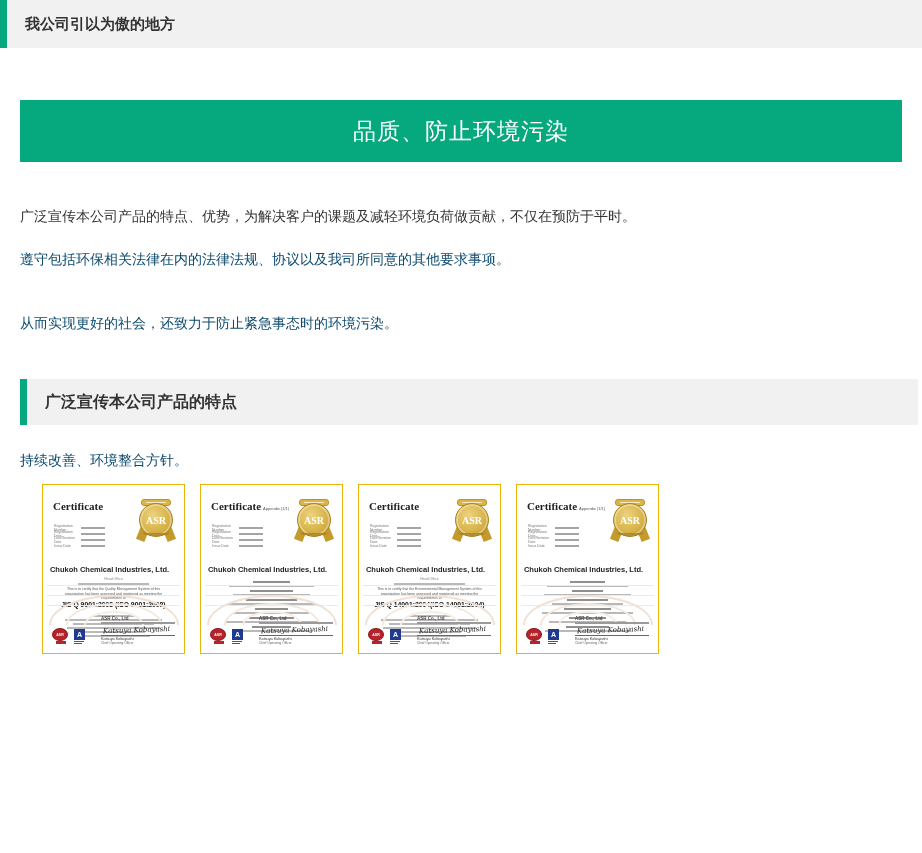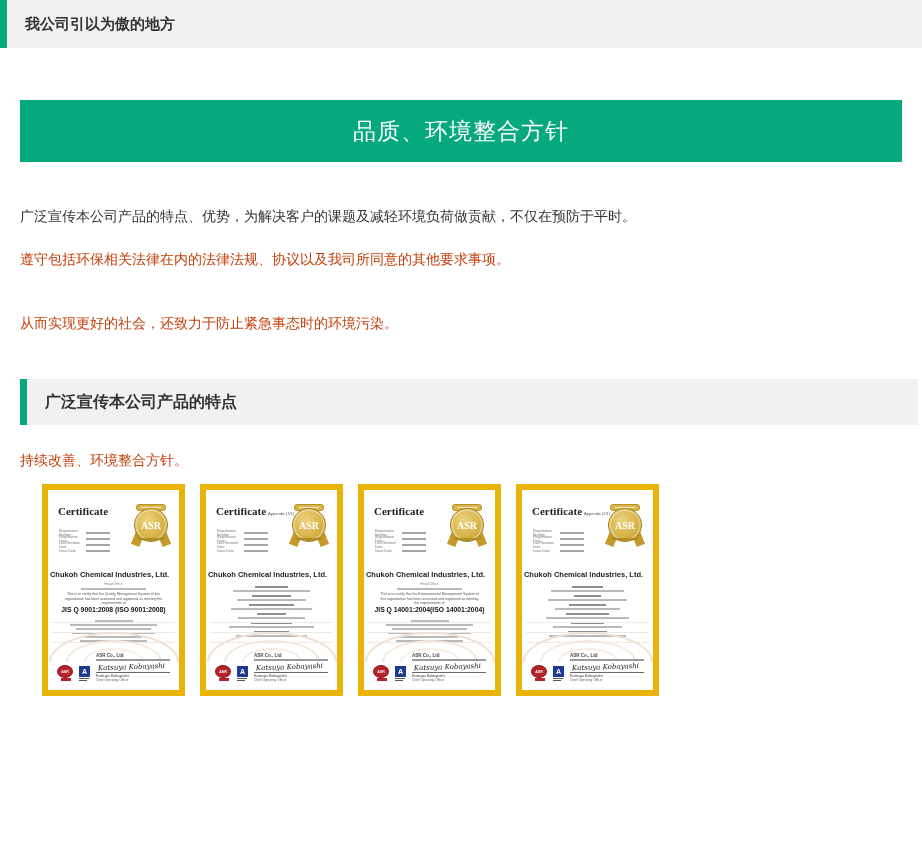--- a/index.html
+++ b/index.html
@@ -14,26 +14,26 @@
   
   .banner { margin:52px 20px 0 20px; height:62px; background:#06a87e;
             display:flex; align-items:center; justify-content:center; }
   .banner h2 { color:#fff; font-size:23px; font-weight:400; letter-spacing:1px; }
 
   .lead { margin:46px 20px 22px 20px; font-size:14px; line-height:16px; color:#333; }
 
   .section-bar { margin:0 4px 0 20px; height:46px; background:#f1f1f1; border-left:7px solid #06a87e;
                  display:flex; align-items:center; padding-left:18px; }
   .section-bar h3 { font-size:16px; font-weight:bold; color:#333; }
-  .section-body { margin:27px 20px 48px 20px; font-size:14px; line-height:16px; color:#c2410c; }
+  .section-body { margin:27px 20px 48px 20px; font-size:14px; line-height:16px; color:#0c4a6e; }
   .section-body.last { margin-bottom:16px; }
 
   
   .certs { margin-left:42px; display:flex; gap:15px; }
-  .cert { position:relative; width:143px; height:212px; background:#fff; border:6px solid #eab308;
+  .cert { position:relative; width:143px; height:170px; background:#fff; border:1px solid #eab308;
           overflow:hidden; cursor:pointer; }
 
   .cert-title { position:absolute; left:10px; top:15px; font-family:"Liberation Serif","DejaVu Serif",serif;
                 font-weight:bold; font-size:11px; color:#222; }
   .cert-appendix { font-family:"Liberation Sans",sans-serif; font-weight:normal; font-size:4px; color:#555; margin-left:2px; }
 
   
   .medal { position:absolute; right:10px; top:12px; width:36px; height:48px; }
   .medal .wing { position:absolute; left:3px; top:2px; width:30px; height:7px; background:#d9b54a;
                  border-radius:3px; border:1px solid #bb9226; }
@@ -104,21 +104,21 @@
   .sig-title { font-size:3.2px; color:#666; }
 </style>
 </head>
 <body>
 
 <header class="page-header">
   <h1>我公司引以为傲的地方</h1>
 </header>
 
 <div class="banner">
-  <h2>品质、环境整合方针</h2>
+  <h2>品质、防止环境污染</h2>
 </div>
 
 <p class="lead">广泛宣传本公司产品的特点、优势，为解决客户的课题及减轻环境负荷做贡献，不仅在预防于平时。</p>
 
 <section>
   <p class="section-body">遵守包括环保相关法律在内的法律法规、协议以及我司所同意的其他要求事项。</p>
 </section>
 
 <section>
   <p class="section-body">从而实现更好的社会，还致力于防止紧急事态时的环境污染。</p>

